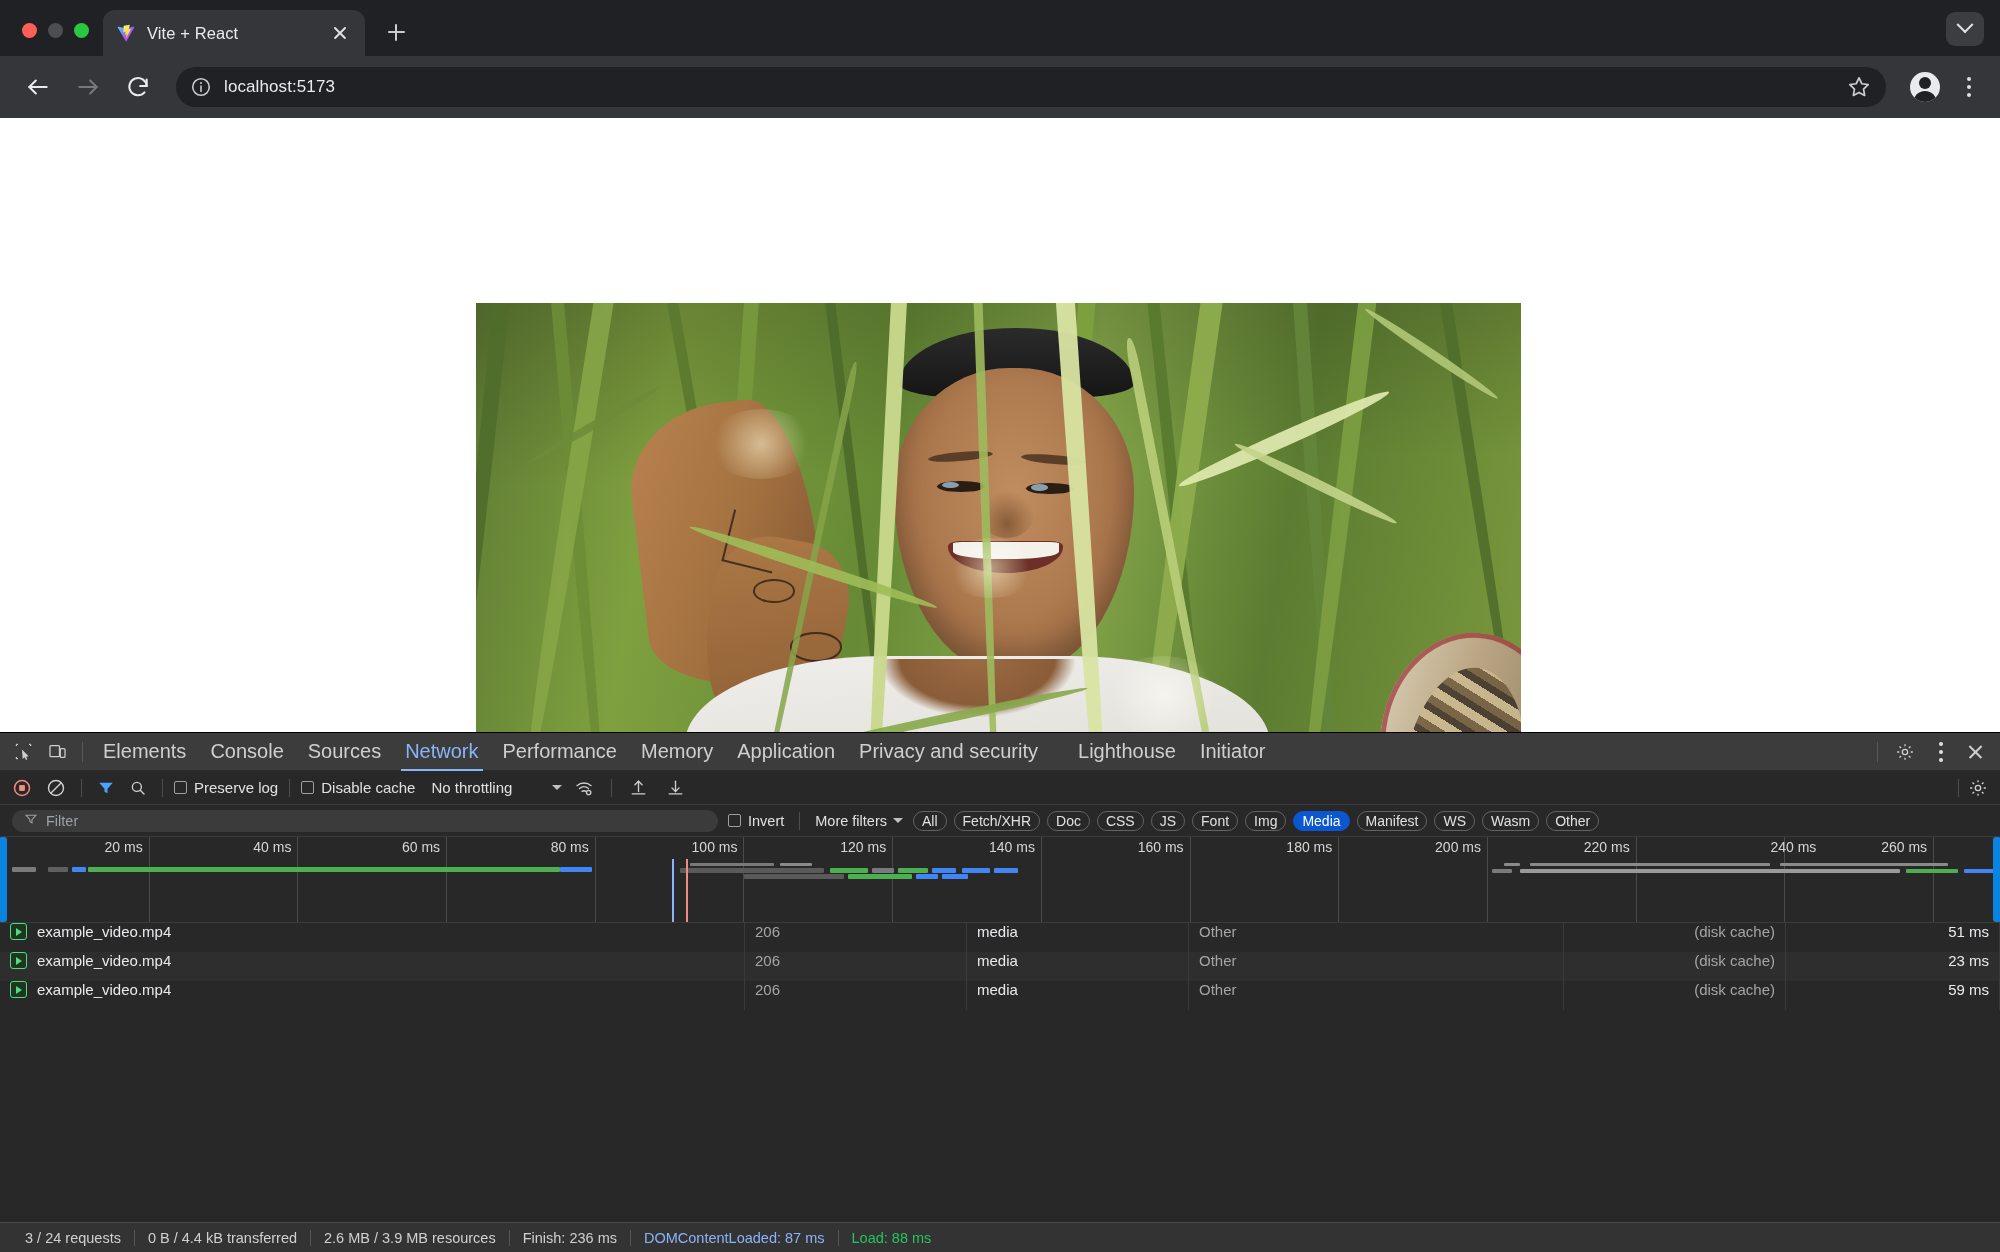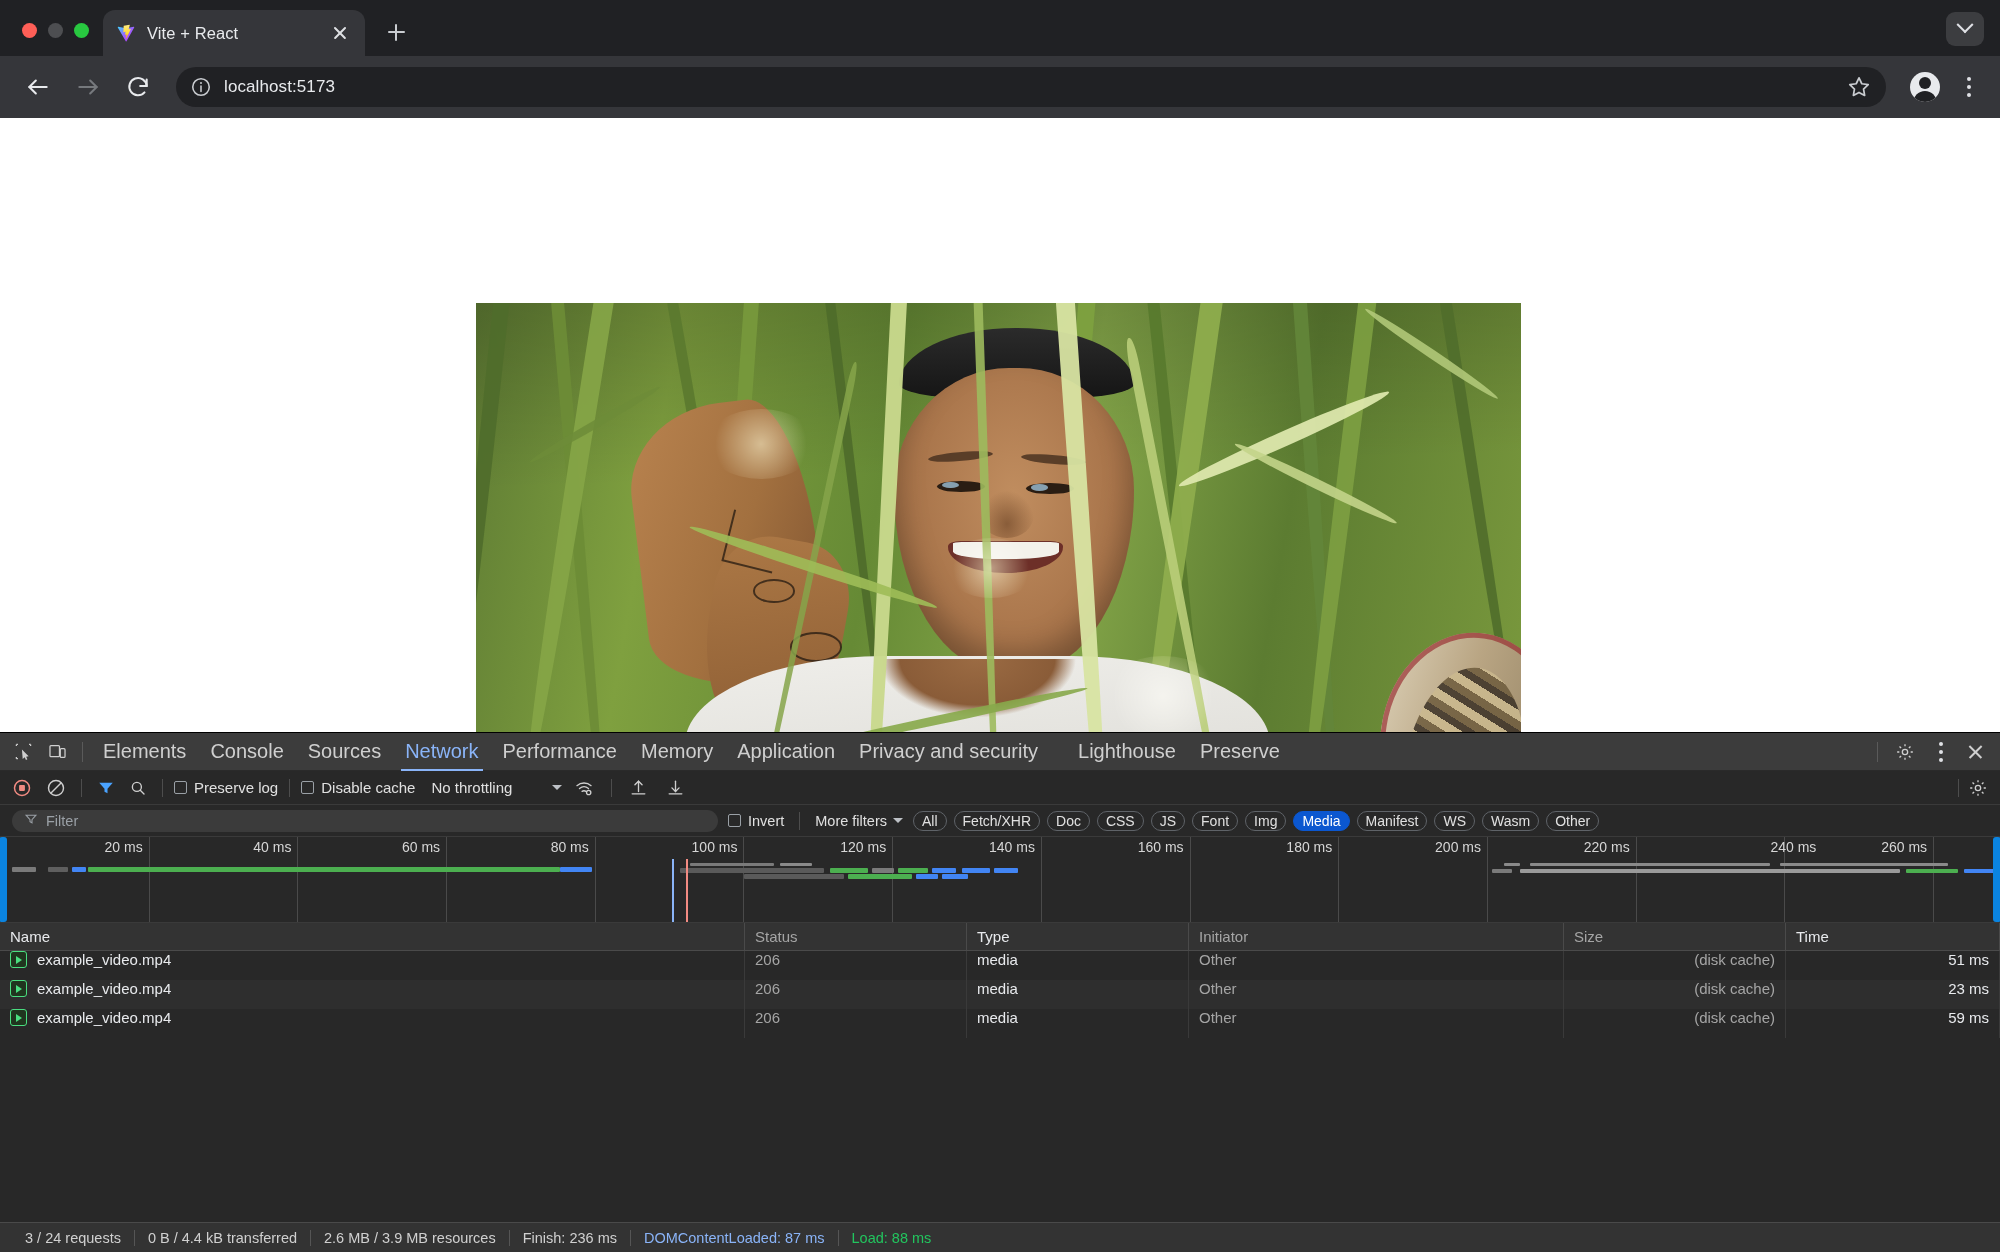--- a/index.html
+++ b/index.html
@@ -433,21 +433,21 @@
       <div id="dt-tabs" style="display:flex;align-items:center;">
           <div class="dt-tab">Elements</div>
           <div class="dt-tab">Console</div>
           <div class="dt-tab">Sources</div>
           <div class="dt-tab active">Network</div>
           <div class="dt-tab">Performance</div>
           <div class="dt-tab">Memory</div>
           <div class="dt-tab">Application</div>
           <div class="dt-tab">Privacy and security</div>
           <div class="dt-tab" style="margin-left: 16px;">Lighthouse</div>
-          <div class="dt-tab">Preserve</div>
+          <div class="dt-tab">Initiator</div>
         </div>
       <div class="dt-tabbar-right">
         <div class="dt-sep"></div>
         <div class="dt-icobtn">
           <svg viewBox="0 0 24 24" width="20" height="20" fill="none" stroke="#cfcfcf" stroke-width="1.6">
             <circle cx="12" cy="12" r="3.2"></circle>
             <path d="M12 2.6v2.6M12 18.8v2.6M21.4 12h-2.6M5.2 12H2.6M18.6 5.4l-1.9 1.9M7.3 16.7l-1.9 1.9M18.6 18.6l-1.9-1.9M7.3 7.3 5.4 5.4"></path>
           </svg>
         </div>
         <div class="dt-icobtn">
@@ -629,28 +629,20 @@
       </div>
 
       <div class="ov-marker" style="left:33.6%;background:#8ab4f8;"></div>
       <div class="ov-marker" style="left:34.3%;background:#f28b82;"></div>
 
       <div class="ov-handle" style="left:-1px;"></div>
       <div class="ov-handle" style="right:-1px;"></div>
     </div>
 
     <div class="dt-table">
-      <div class="tbl-head" id="tbl-head">
-          <div class="c-name" style="justify-content: flex-start;">Name</div>
-          <div class="c-status" style="justify-content: flex-start;">Status</div>
-          <div class="c-type" style="justify-content: flex-start;">Type</div>
-          <div class="c-initiator" style="justify-content: flex-start;">Initiator</div>
-          <div class="c-size" style="justify-content: flex-start;">Size</div>
-          <div class="c-time" style="justify-content: flex-start;">Time</div>
-        </div>
       <div class="tbl-rows" id="tbl-rows">
           <div class="tbl-row">
             <div class="c-name">
               <span class="media-ico"></span>
               <span>example_video.mp4</span>
             </div>
             <div class="c-status">206</div>
             <div class="c-type">media</div>
             <div class="c-initiator">Other</div>
             <div class="c-size">(disk cache)</div>

